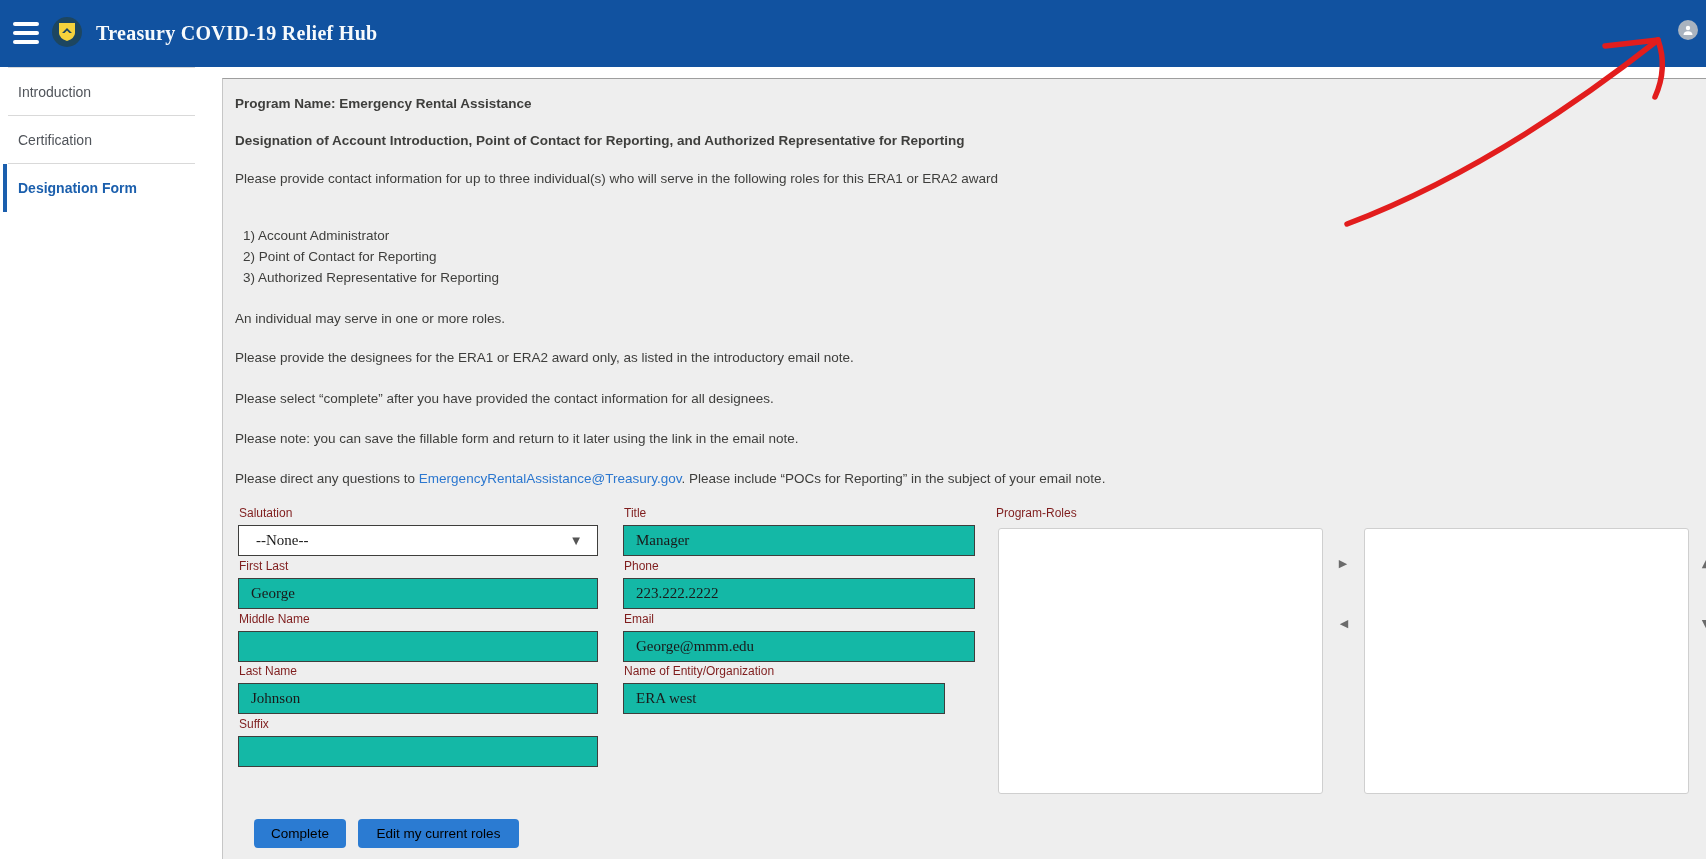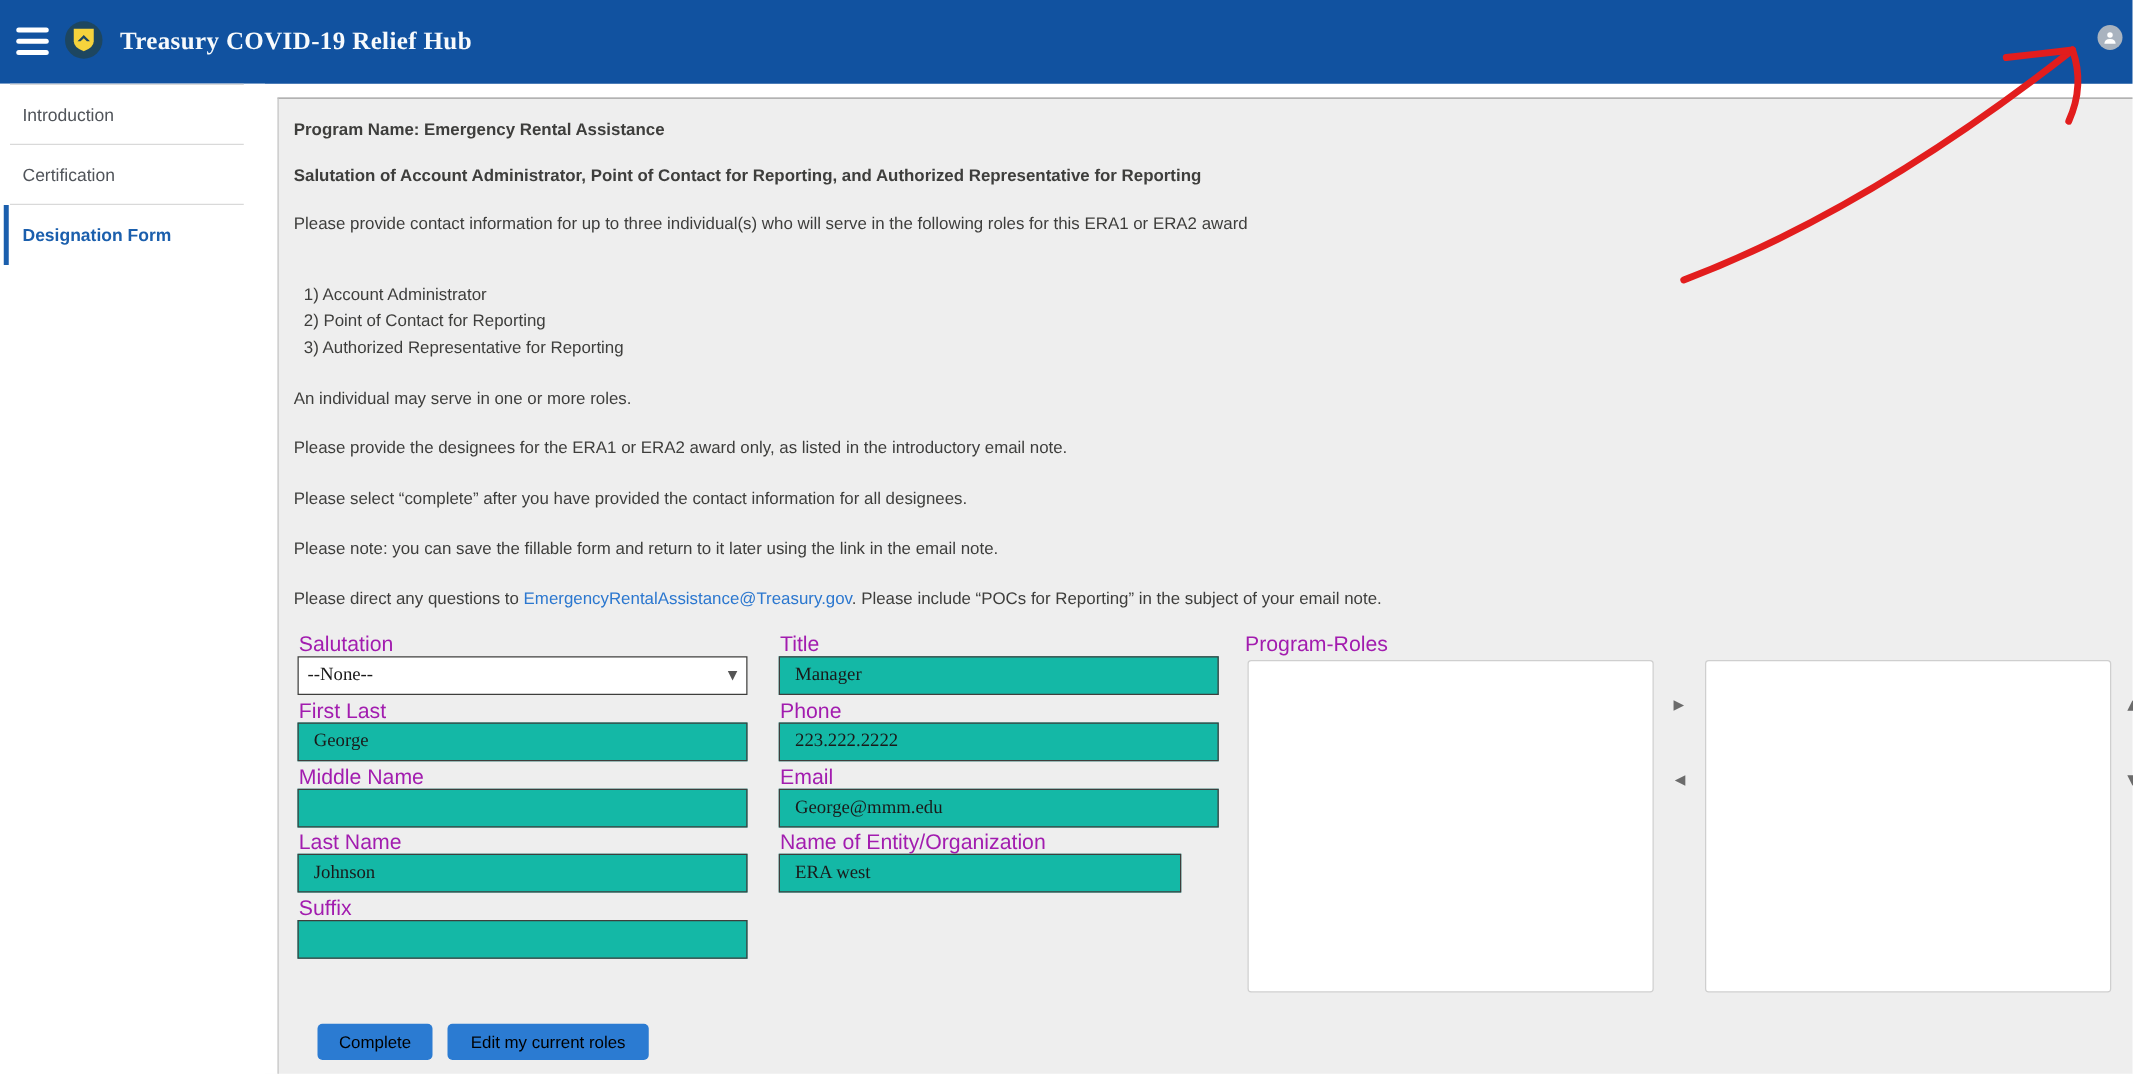--- a/index.html
+++ b/index.html
@@ -33,26 +33,26 @@
   .panel { position:absolute; left:222px; top:78px; width:1484px; height:781px;
            background:#eeeeee; border-top:1px solid #9e9e9e; border-left:1px solid #c6c6c6;
            color:#3e3e3c; font-size:13.5px; }
   .panel p { position:absolute; left:12px; right:20px; line-height:18px; }
   .p-bold { font-weight:bold; }
   .roles-list { position:absolute; left:20px; top:146px; line-height:21px; }
   .q-link { color:#2b77cf; text-decoration:none; cursor:pointer; }
 
   
   .field { position:absolute; }
-  .field-label { position:absolute; top:-19px; left:1px; font-size:17px; color:#a21caf; white-space:nowrap; }
+  .field-label { position:absolute; top:-19px; left:1px; font-size:12px; color:#7f1d1d; white-space:nowrap; }
   .tbox { width:100%; height:31px; background:#14b8a6; border:1px solid #3e3e3c;
           font-family:"Liberation Serif", serif; font-size:15px; color:#1a1a1a;
           padding:0 12px; outline:none; }
   .combobox { width:100%; height:31px; background:#ffffff; border:1px solid #3e3e3c;
-              display:flex; align-items:center; padding:0 7px; cursor:pointer;
+              display:flex; align-items:center; padding:0 17px; cursor:pointer;
               font-family:"Liberation Serif", serif; font-size:15px; color:#1a1a1a;gap:28px; }
   .combo-arrow { margin-left:auto; font-size:10px; color:#555; font-family:"DejaVu Sans", sans-serif; }
   .listbox { position:absolute; width:325px; height:266px; background:#ffffff;
              border:1px solid #cfcfcf; border-radius:3px; }
   .shuttle-btn { position:absolute; width:16px; height:16px; background:none; border:none;
                  color:#6b6b6b; font-size:11px; line-height:16px; text-align:center; cursor:pointer;
                  font-family:"DejaVu Sans", sans-serif; padding:0; }
   .btn { position:absolute; height:29px; background:#2b7bd2; color:#000000; border:none;
          border-radius:4px; font-size:13.5px; font-family:"Liberation Sans", sans-serif;
          cursor:pointer; }
@@ -93,21 +93,21 @@
   </div>
   <div class="nav-item active">
     <span class="active-bar"></span>
     <span>Designation Form</span>
   </div>
 </div>
 
 <div class="panel">
 
   <p class="p-bold" style="top:16px">Program Name: Emergency Rental Assistance</p>
-  <p class="p-bold" style="top:53px">Salutation of Account Administrator, Point of Contact for Reporting, and Authorized Representative for Reporting</p>
+  <p class="p-bold" style="top:53px">Designation of Account Introduction, Point of Contact for Reporting, and Authorized Representative for Reporting</p>
   <p style="top:91px">Please provide contact information for up to three individual(s) who will serve in the following roles for this ERA1 or ERA2 award</p>
 
   <div class="roles-list">
     <div>1) Account Administrator</div>
     <div>2) Point of Contact for Reporting</div>
     <div>3) Authorized Representative for Reporting</div>
   </div>
 
   <p style="top:231px">An individual may serve in one or more roles.</p>
   <p style="top:270px">Please provide the designees for the ERA1 or ERA2 award only, as listed in the introductory email note.</p>

